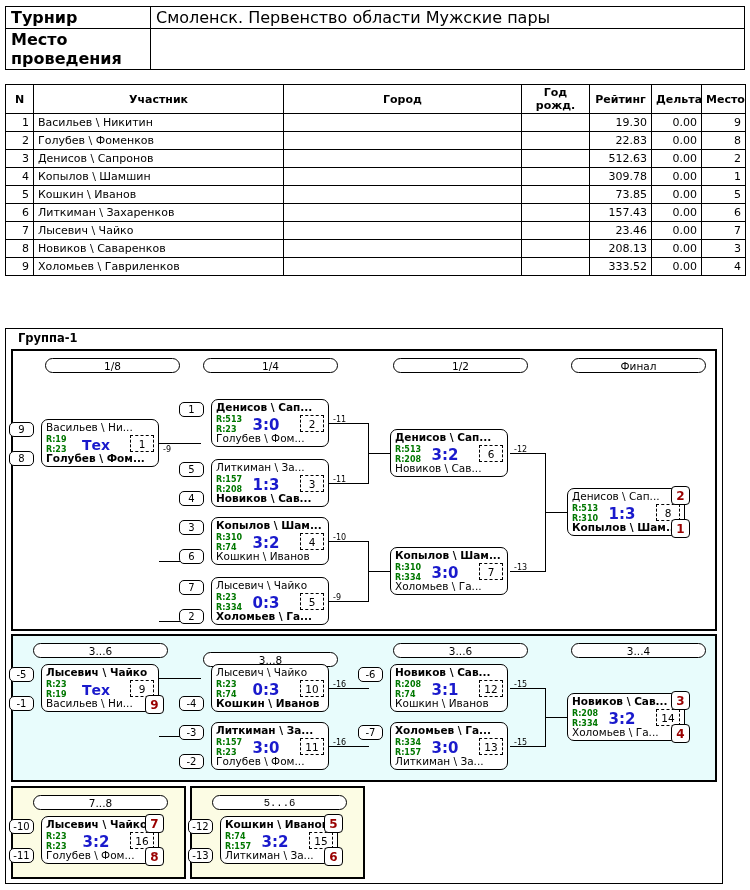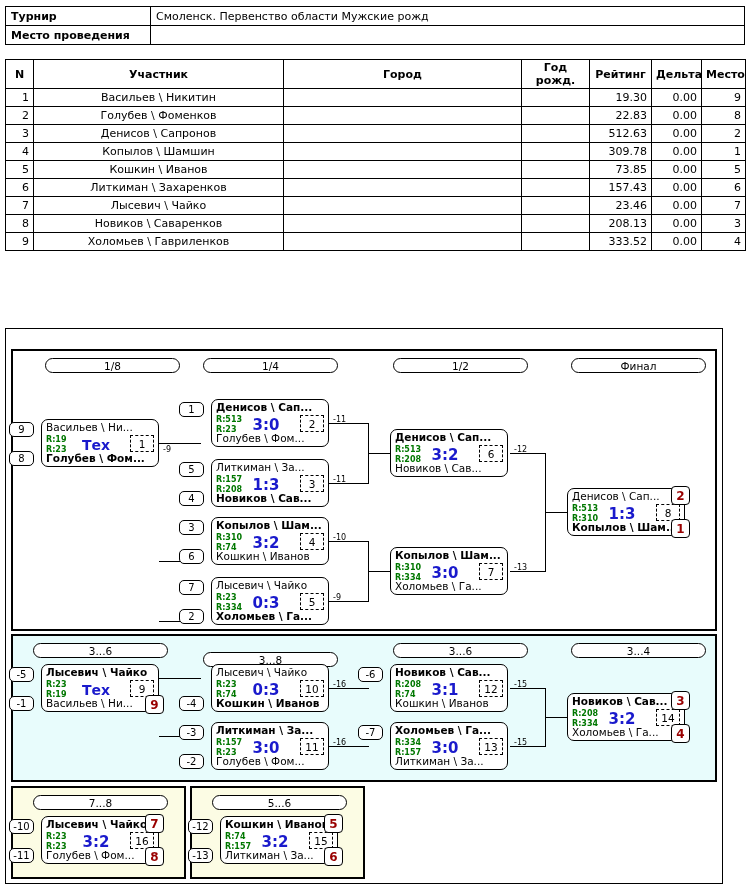--- a/index.html
+++ b/index.html
@@ -9,29 +9,29 @@
     background:#ffffff;
     font-family:"DejaVu Sans","Liberation Sans",sans-serif;
     font-size:11px;
     color:#000;
     position:relative;
     overflow:hidden;
   }
 
   
   .info-table { width:740px; margin:6px 0 0 5px; border-collapse:collapse; table-layout:fixed; }
-  .info-table td { border:1px solid #000; height:19px; padding:1px 5px; font-size:11px; vertical-align:middle; }
+  .info-table td { border:1px solid #000; height:19px; padding:1px 5px; font-size:16px; vertical-align:middle; }
   .info-table td.lbl { width:145px; font-weight:bold; }
 
   
   .plist { width:740px; margin:14px 0 0 5px; border-collapse:collapse; table-layout:fixed; }
   .plist th, .plist td { border:1px solid #000; height:18px; padding:1px 4px; font-size:11px; }
   .plist th { font-weight:bold; text-align:center; }
   .plist td.num { text-align:right; }
-  .plist td.name { text-align:center; }
+  .plist td.name { text-align:left; }
   .col-n    { width:28px; }
   .col-part { width:250px; }
   .col-city { width:238px; }
   .col-year { width:68px; }
   .col-rate { width:62px; }
   .col-delt { width:50px; }
   .col-plc  { width:44px; }
 
   
   .group-panel {
@@ -116,21 +116,21 @@
     background:transparent;
   }
 </style>
 </head>
 <body>
 
 <table class="info-table">
   <tbody>
       <tr>
     <td class="lbl">Турнир</td>
-    <td>Смоленск. Первенство области Мужские рожд</td>
+    <td>Смоленск. Первенство области Мужские пары</td>
   </tr>
   <tr>
     <td class="lbl">Место проведения</td>
     <td></td>
   </tr>
 </tbody>
   </table>
 
 <table class="plist">
   <thead>
@@ -223,20 +223,21 @@
         <td class="name"></td>
         <td class="name"></td>
         <td class="num">333.52</td>
         <td class="num">0.00</td>
         <td class="num">4</td>
       </tr>
     </tbody>
 </table>
 
 <div class="group-panel">
+  <div class="group-title">Группа-1</div>
 
   <div class="section sec-main">
     <div class="round-pill" style="left:32px;  top:7px; width:135px;">1/8</div>
     <div class="round-pill" style="left:190px; top:7px; width:135px;">1/4</div>
     <div class="round-pill" style="left:380px; top:7px; width:135px;text-align:center;">1/2</div>
     <div class="round-pill" style="left:558px; top:7px; width:135px;">Финал</div>
 
     <div class="ln h" style="left:146px; top:92px;  width:42px;"></div>
     <div class="ln h" style="left:316px; top:72px;  width:40px;"></div>
     <div class="ln h" style="left:316px; top:132px; width:40px;"></div>
@@ -432,21 +433,21 @@
         <div class="score">3:2</div>
         <div class="mnum">16</div>
         <div class="seed" style="left: -33px; top: 2px;">-10</div>
         <div class="seed" style="left: -33px; top: 31px;">-11</div>
         <div class="place" style="right: -6px; top: -3px;">7</div>
         <div class="place" style="right: -6px; bottom: -3px;">8</div>
       </div>
   </div>
 
   <div class="section sec-56">
-    <div class="round-pill" style="left:20px; top:7px; width:135px;">5...6</div>
+    <div class="round-pill" style="left:20px; top:7px; width:135px;font-family:Liberation Mono, monospace;">5...6</div>
     <div class="match" id="m15" style="left:28px; top:28px;">
         <div class="pname top win">Кошкин \ Иванов</div>
         <div class="pname bot">Литкиман \ За...</div>
         <div class="rate r1">R:74</div>
         <div class="rate r2">R:157</div>
         <div class="score">3:2</div>
         <div class="mnum">15</div>
         <div class="seed" style="left: -33px; top: 2px;">-12</div>
         <div class="seed" style="left: -33px; top: 31px;">-13</div>
         <div class="place" style="right: -6px; top: -3px;">5</div>

